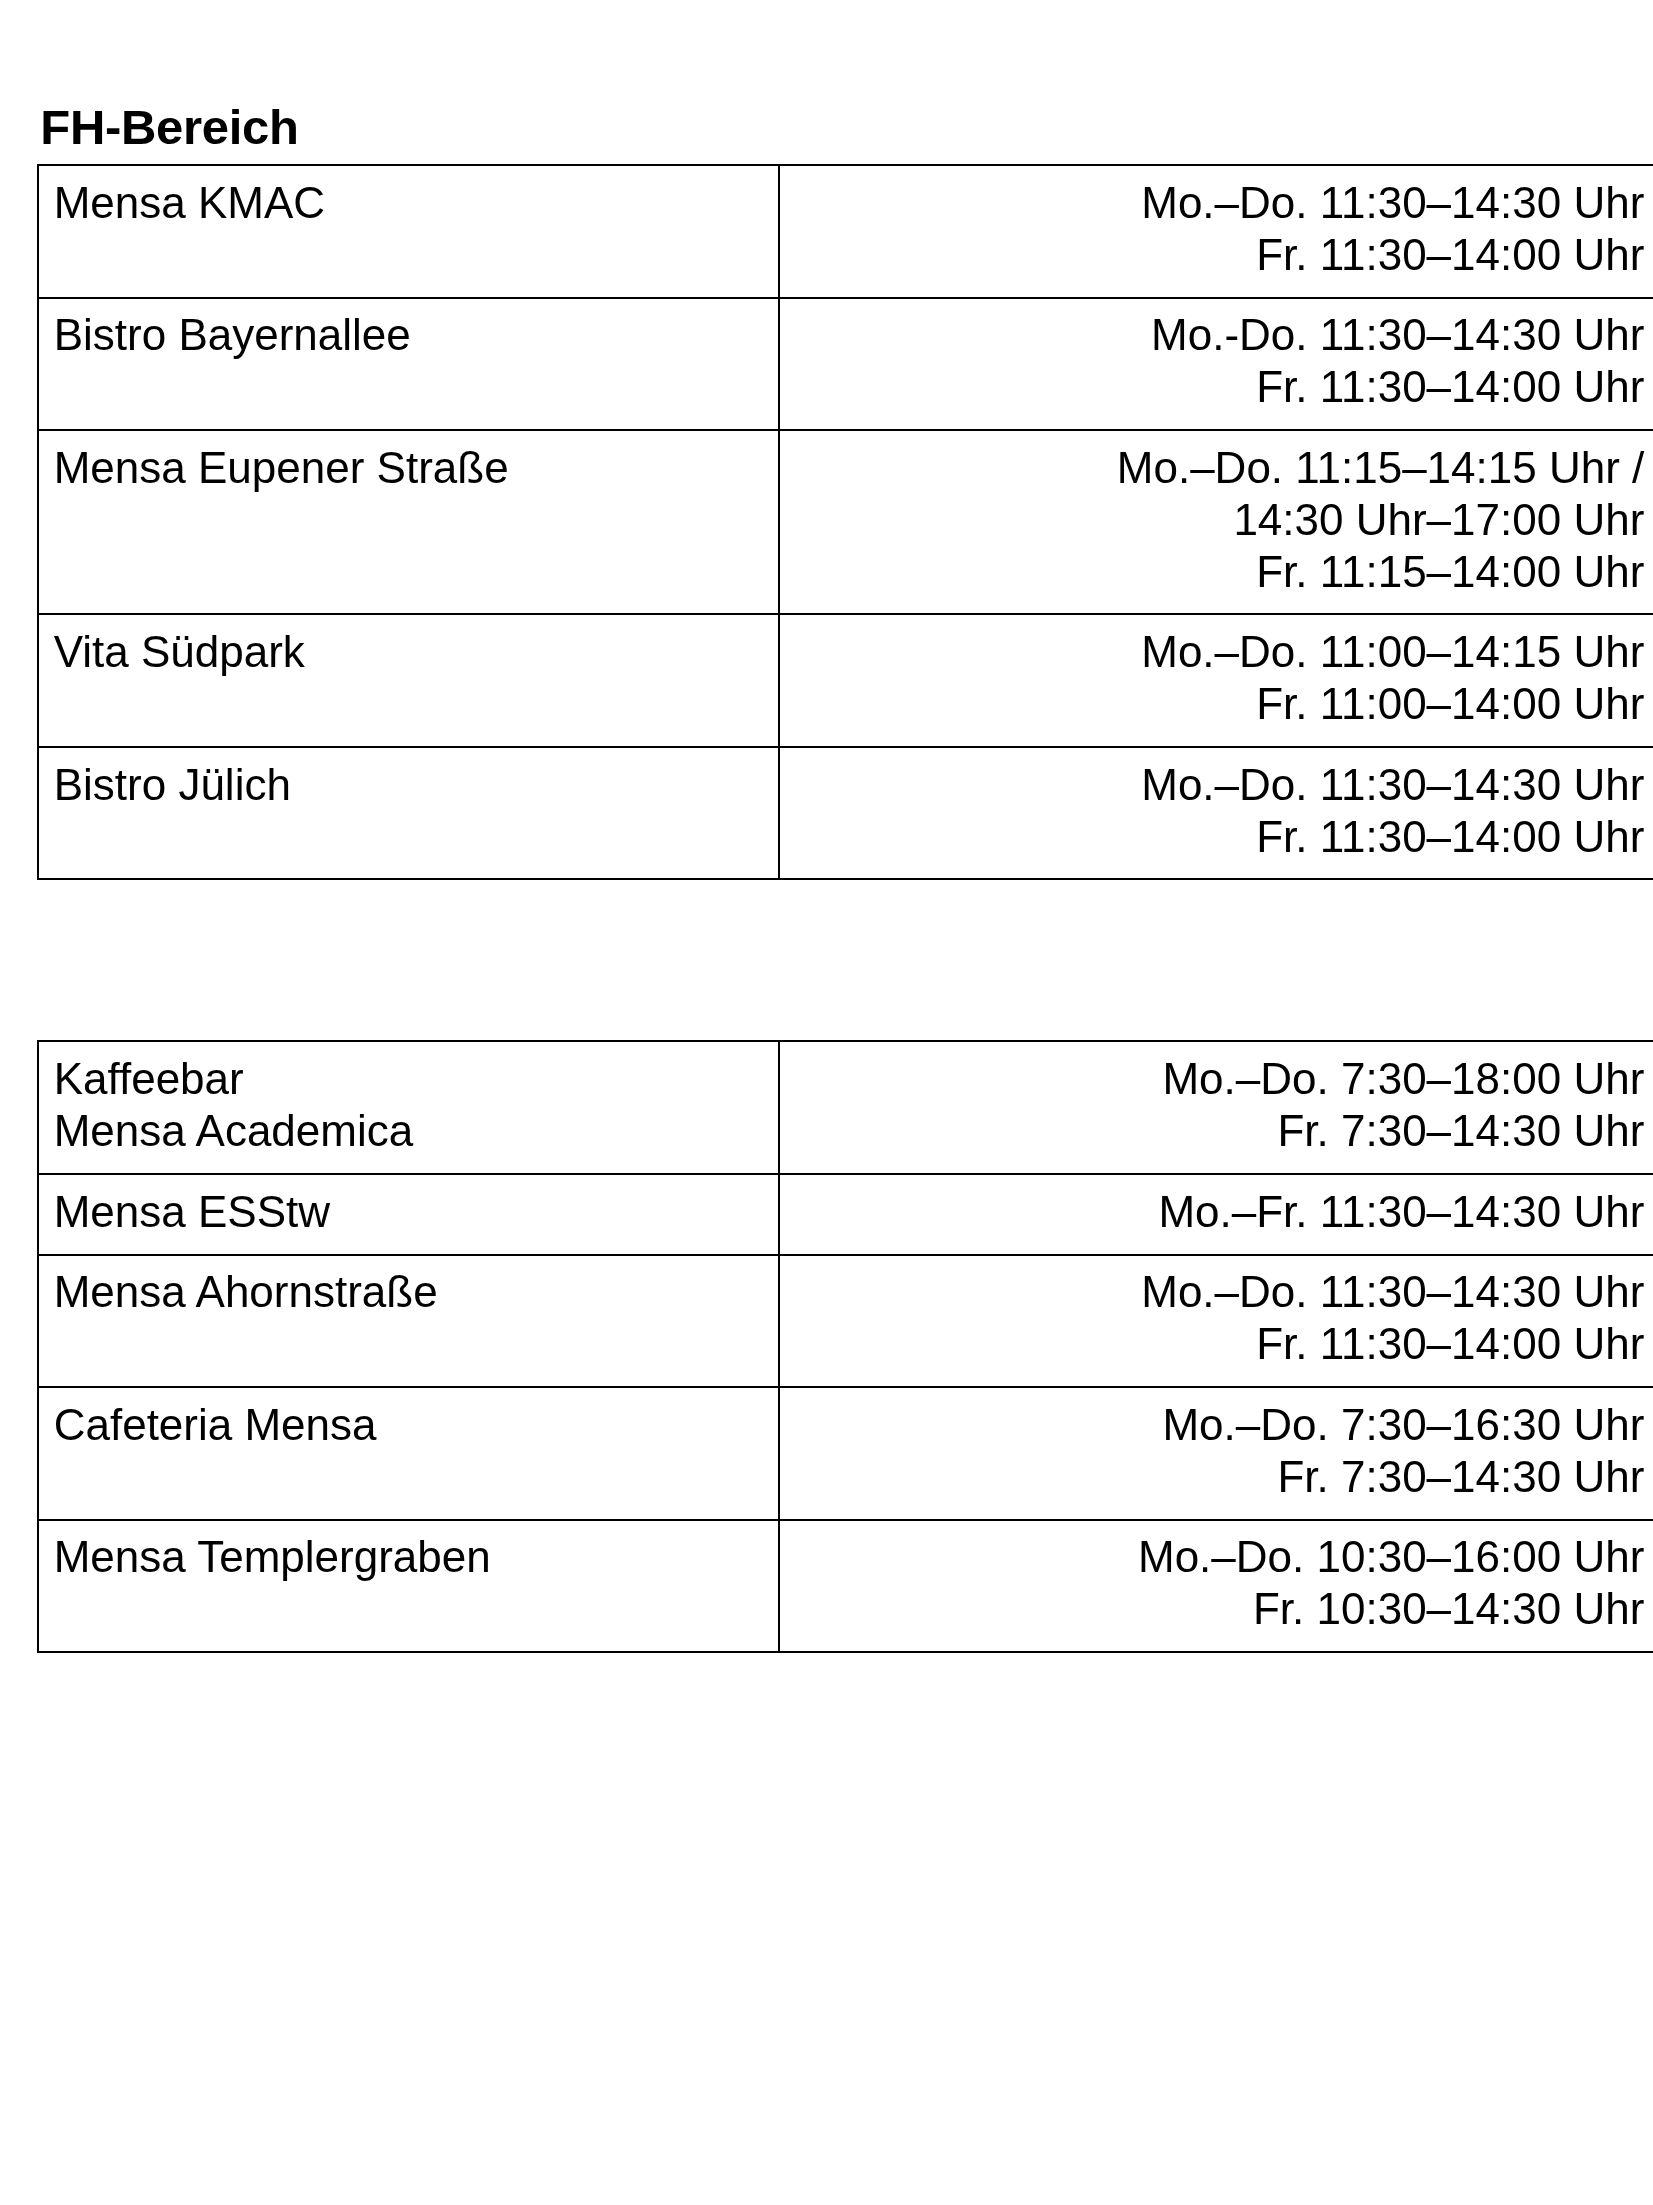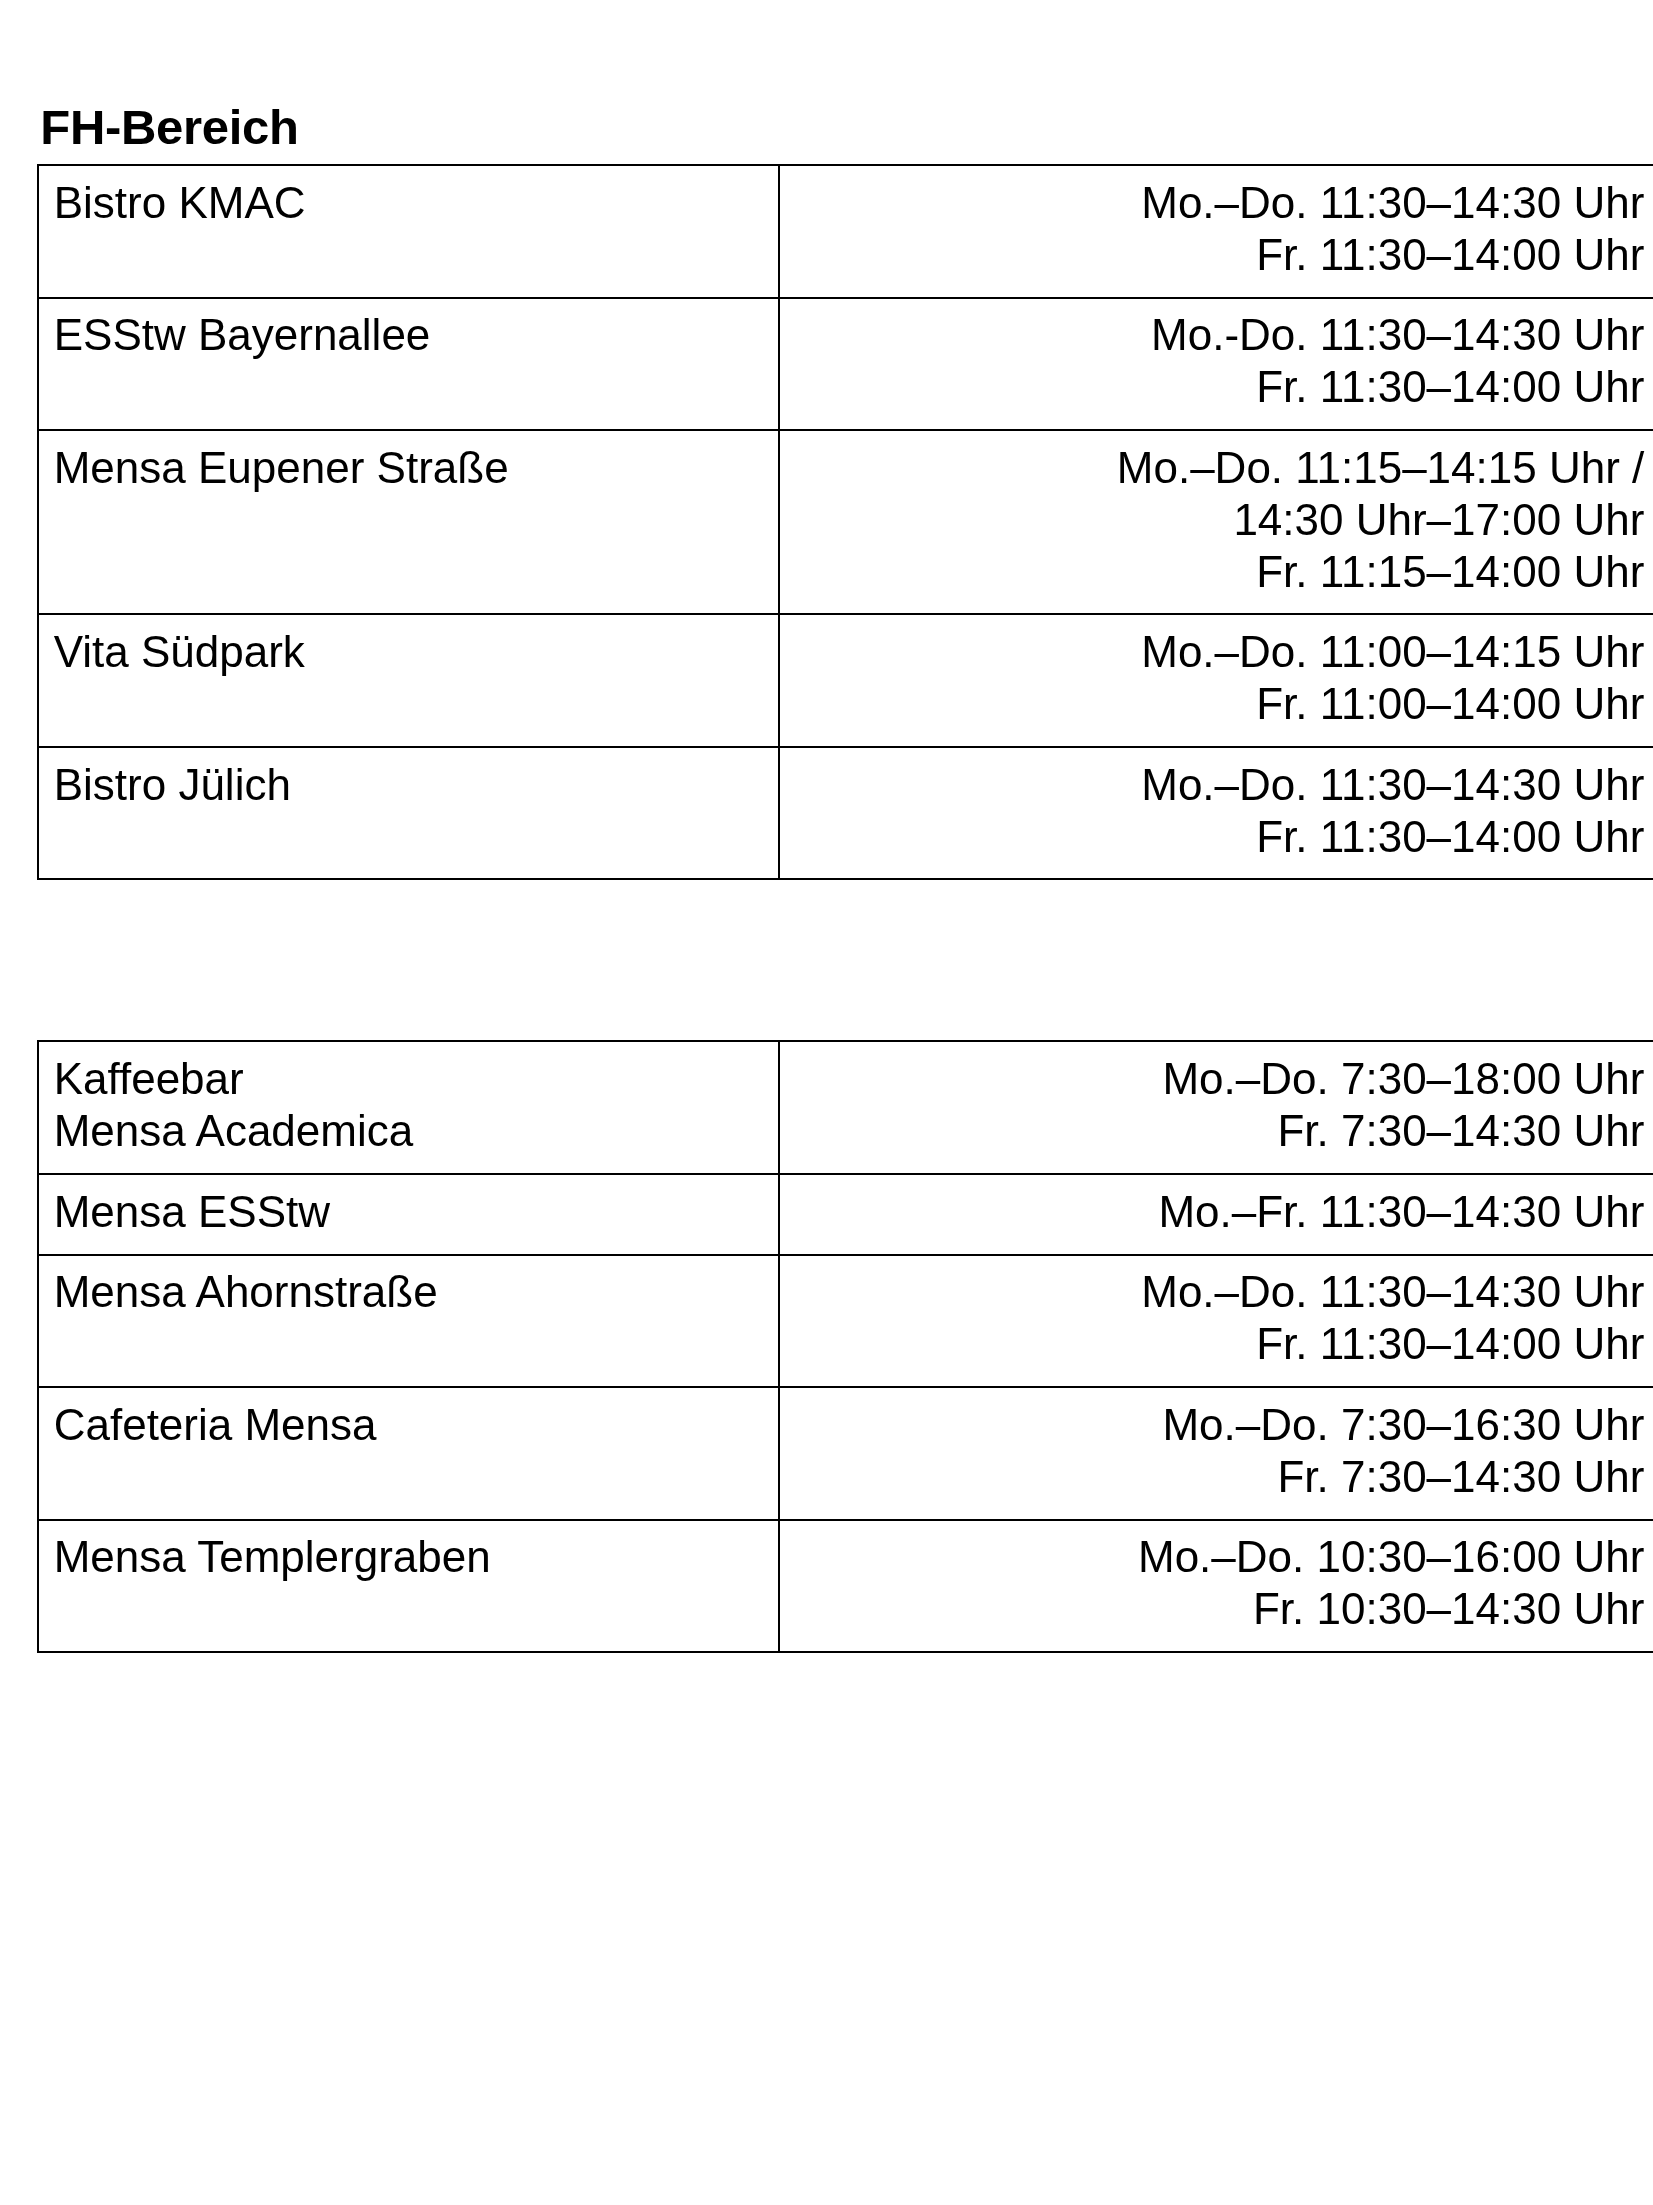--- a/index.html
+++ b/index.html
@@ -58,26 +58,26 @@
 </head>
 <body>
 
 <div class="page">
 
   <div class="section">
     <h2 class="section-title">FH-Bereich</h2>
     <table class="hours">
       <tbody>
         <tr>
-          <td class="name">Bistro KMAC</td>
+          <td class="name">Mensa KMAC</td>
           <td class="times">Mo.–Do. 11:30–14:30 Uhr
 Fr. 11:30–14:00 Uhr</td>
         </tr>
         <tr>
-          <td class="name">ESStw Bayernallee</td>
+          <td class="name">Bistro Bayernallee</td>
           <td class="times">Mo.-Do. 11:30–14:30 Uhr
 Fr. 11:30–14:00 Uhr</td>
         </tr>
         <tr>
           <td class="name">Mensa Eupener Straße</td>
           <td class="times">Mo.–Do. 11:15–14:15 Uhr /
 14:30 Uhr–17:00 Uhr
 Fr. 11:15–14:00 Uhr</td>
         </tr>
         <tr>

